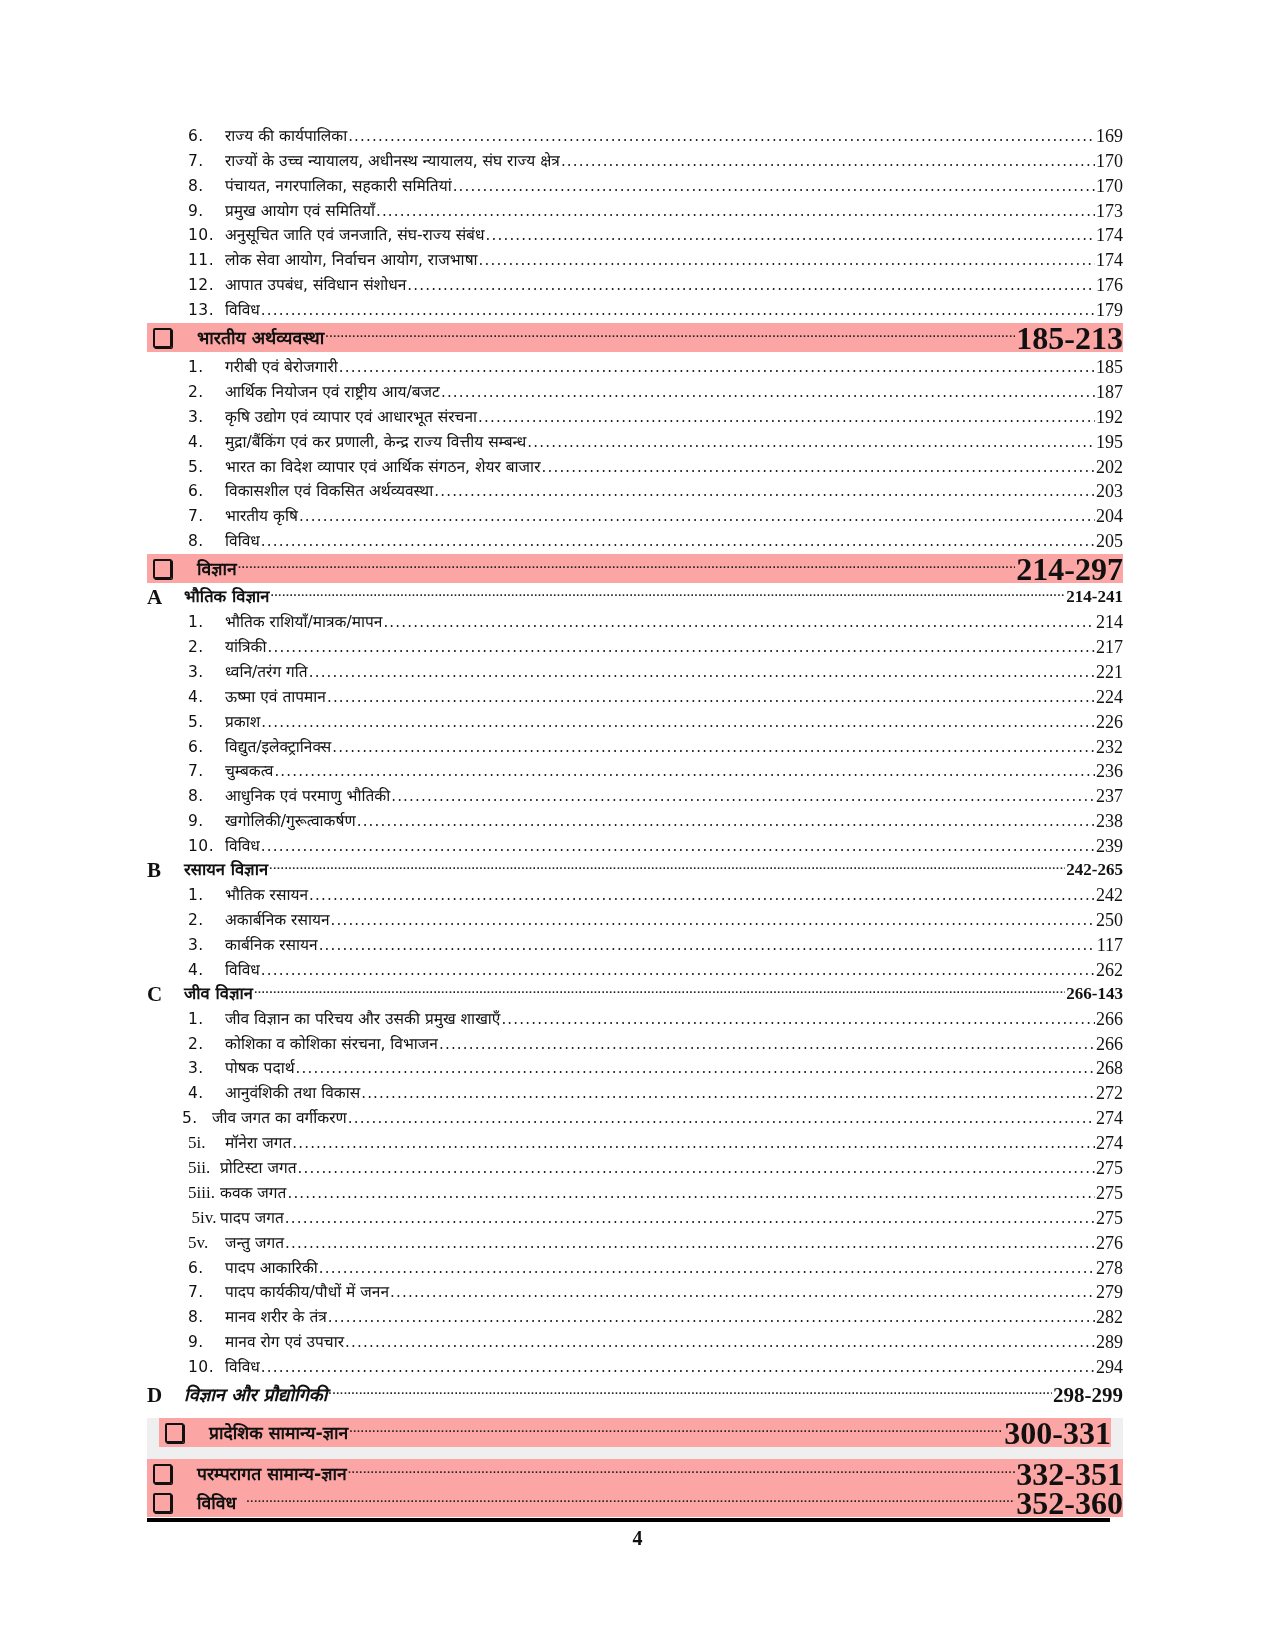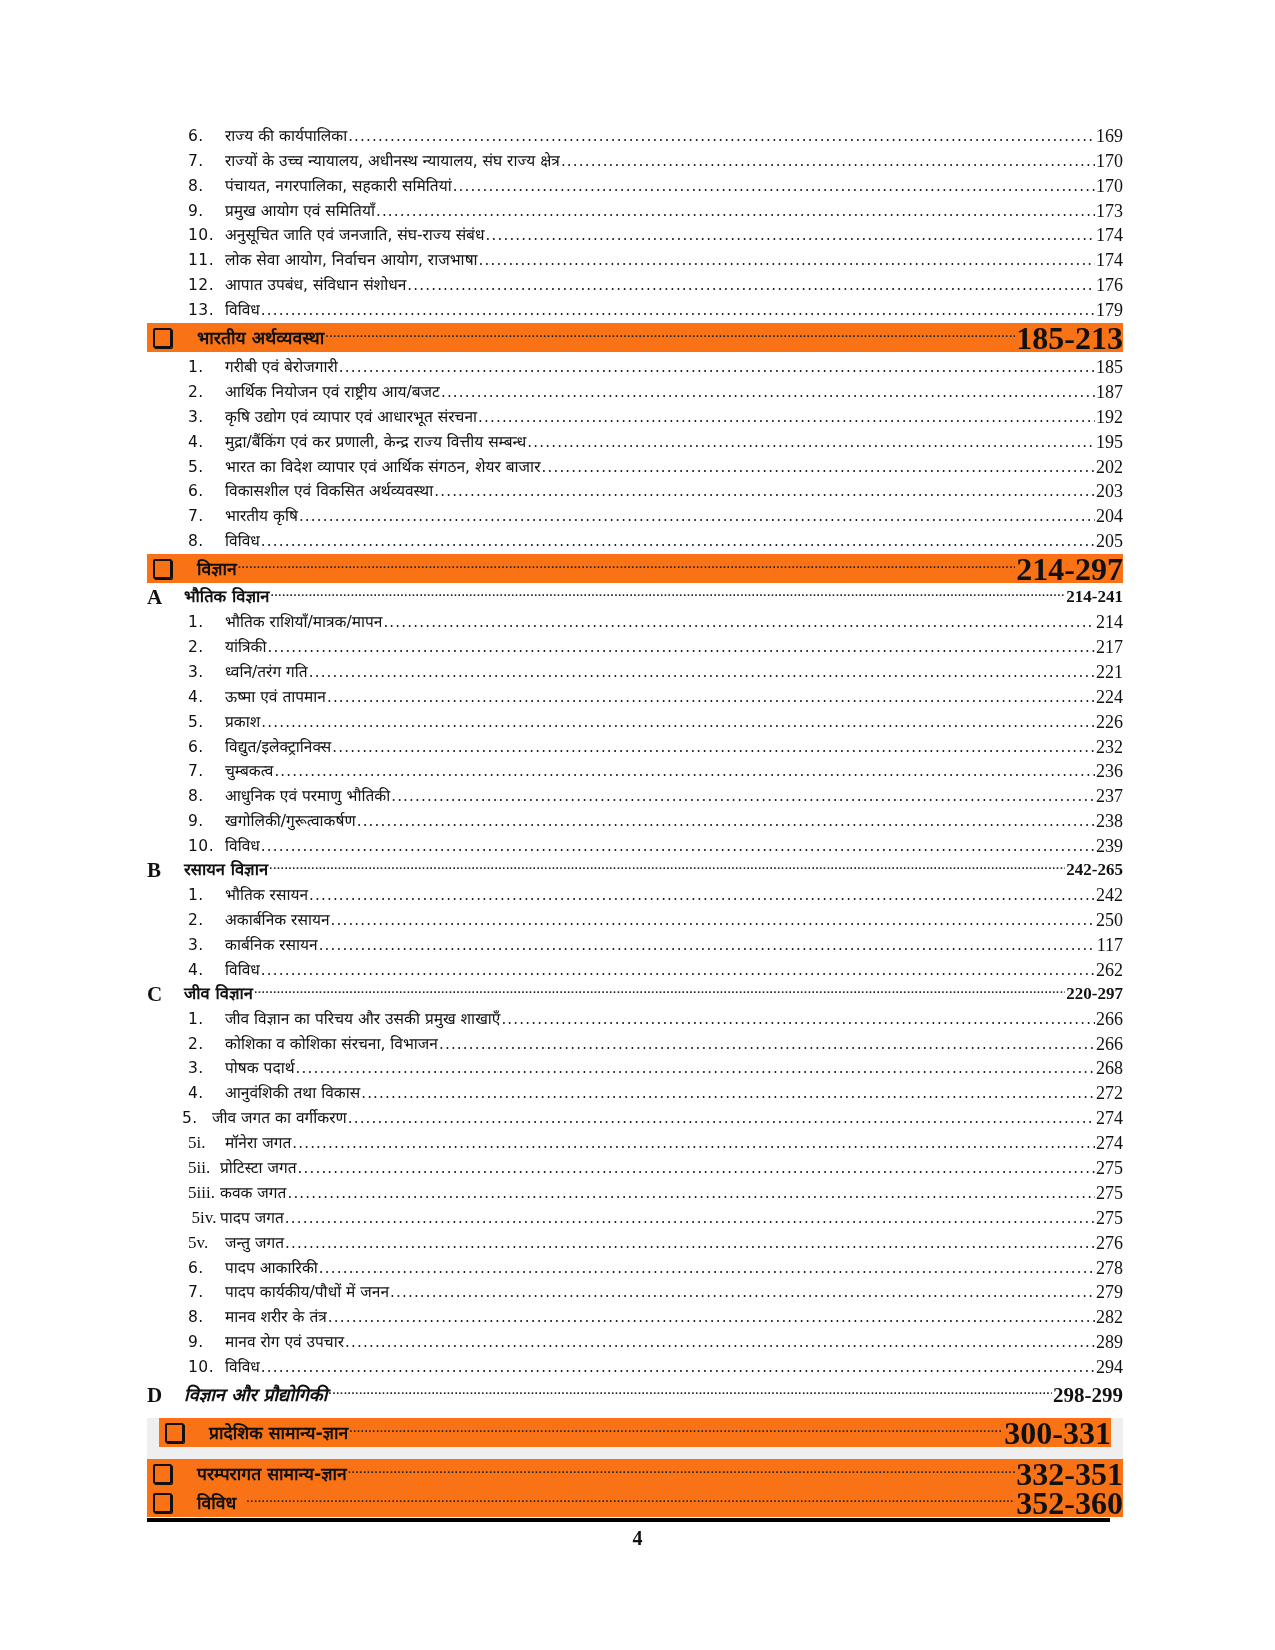--- a/index.html
+++ b/index.html
@@ -6,21 +6,21 @@
   body { width: 1275px; height: 1650px; position: relative; overflow: hidden;
          font-family: "DejaVu Sans", sans-serif; color: #111; }
   #toc { position: absolute; left: 147px; top: 122px; width: 976px; }
   .row { position: relative; display: flex; align-items: flex-end; height: 24.9px; line-height: 22px; white-space: nowrap; }
   .row .num { width: 37px; padding-left: 41px; font-size: 15.5px; flex: none; letter-spacing: 0.5px; }
   .row .num.roman { font-family: "Liberation Serif", serif; font-size: 17px; letter-spacing: 0; }
   .row .label { font-size: 15.5px; flex: none; }
   .row .dots { flex: 1 1 auto; overflow: hidden; font-size: 15px; letter-spacing: 1.2px; margin: 0 1px; color: #222; }
   .row .dots::before { content: "........................................................................................................................................................................................................................................................................................"; }
   .row .page { font-family: "Liberation Serif", serif; font-size: 18px; flex: none; text-align: right; }
-  .row.section { height: 29px; background: #f97316; margin: 2px 0 1px 0; align-items: center; }
+  .row.section { height: 29px; background: #fca5a5; margin: 2px 0 1px 0; align-items: center; }
   .row.section .box { width: 15px; height: 16px; border: 2.5px solid #111; border-radius: 2px; margin-left: 6px; margin-right: 25px; flex: none; box-shadow: 1px 1px 0 #111; }
   .row.section .label { font-weight: bold; font-size: 17.5px; }
   .row.section .dots { font-size: 9px; letter-spacing: 0.4px; font-weight: bold; align-self: flex-end; margin-bottom: 7px; }
   .row.section .page { font-weight: bold; font-size: 32px; }
   .row.sub { height: 24px; }
   .row.sub .letter { width: 37px; font-family: "Liberation Serif", serif; font-weight: bold; font-size: 21px; flex: none; }
   .row.sub .label { font-weight: bold; font-size: 16.5px; }
   .row.sub .dots { font-size: 9px; letter-spacing: 0.4px; font-weight: bold; margin-bottom: 4px; align-self: flex-end; }
   .row.sub .page { font-weight: bold; font-size: 17px; }
   .row.sub.big .page { font-size: 21px; }
@@ -242,21 +242,21 @@
       <span class="num">4.</span>
       <span class="label">विविध</span>
       <span class="dots"></span>
       <span class="page">262</span>
     </div>
 
   <div class="row sub">
       <span class="letter">C</span>
       <span class="label">जीव विज्ञान</span>
       <span class="dots"></span>
-      <span class="page">220-297</span>
+      <span class="page">266-143</span>
     </div>
   <div class="row">
       <span class="num">1.</span>
       <span class="label">जीव विज्ञान का परिचय और उसकी प्रमुख शाखाएँ</span>
       <span class="dots"></span>
       <span class="page">266</span>
     </div>
   <div class="row">
       <span class="num">2.</span>
       <span class="label">कोशिका व कोशिका संरचना, विभाजन</span>

